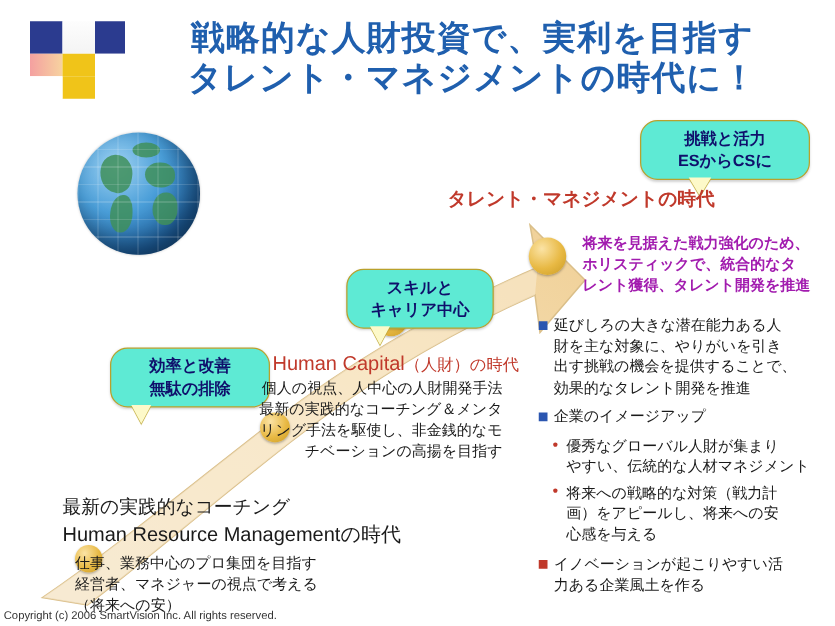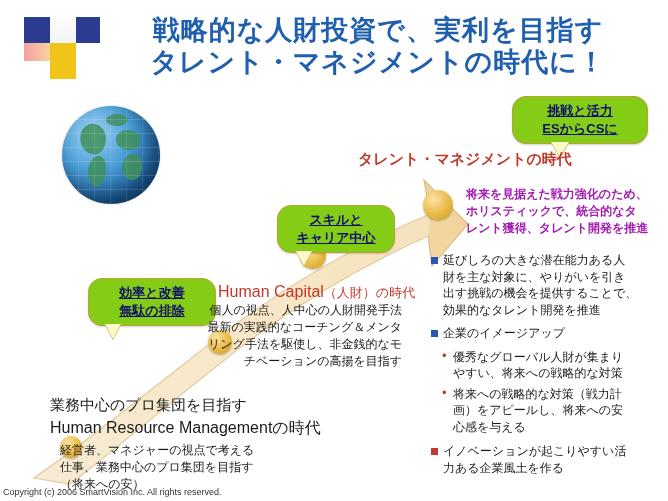--- a/index.html
+++ b/index.html
@@ -58,28 +58,28 @@
   .dot{position:absolute;border-radius:50%;
     background:radial-gradient(circle at 35% 30%, #fbe3a5 0%, #e8b944 55%, #c99a22 100%);
     box-shadow:0 1px 2px rgba(0,0,0,.3);}
   .dot1{left:60px;top:436px;width:22px;height:22px;}
   .dot2{left:208px;top:330px;width:24px;height:24px;}
   .dot3{left:300px;top:243px;width:26px;height:26px;}
   .dot4{left:423px;top:190px;width:30px;height:30px;}
 
   
   .bubble{position:absolute;border:1.5px solid #b9a12c;border-radius:14px;
-    background:#84cc16;color:#0f0f6b;text-align:center;font-weight:bold;
-    font-size:13px;line-height:18px;padding:5px 8px;box-shadow:0 1px 2px rgba(0,0,0,.18);text-decoration:underline;}
+    background:#5eead4;color:#0f0f6b;text-align:center;font-weight:bold;
+    font-size:13px;line-height:18px;padding:5px 8px;box-shadow:0 1px 2px rgba(0,0,0,.18);}
   .bubble .tail{position:absolute;width:0;height:0;}
 
   #bubble-challenge{left:512px;top:96px;width:118px;}
   #bubble-challenge .tail{left:38px;bottom:-14px;border-left:9px solid transparent;border-right:9px solid transparent;border-top:15px solid #fdf9c9;filter:drop-shadow(0 1px 0 #b9a12c);}
 
-  #bubble-skill{left:277px;top:205px;width:100px;}
+  #bubble-skill{left:277px;top:215px;width:100px;}
   #bubble-skill .tail{left:18px;bottom:-14px;border-left:8px solid transparent;border-right:8px solid transparent;border-top:15px solid #fdf9c9;filter:drop-shadow(0 1px 0 #b9a12c);}
 
   #bubble-efficiency{left:88px;top:278px;width:110px;}
   #bubble-efficiency .tail{left:16px;bottom:-14px;border-left:8px solid transparent;border-right:8px solid transparent;border-top:15px solid #fdf9c9;filter:drop-shadow(0 1px 0 #b9a12c);}
 
   
   .era-top{position:absolute;left:358px;top:150px;font-size:15px;font-weight:bold;color:#c0392b;white-space:nowrap;}
 
   .era-top-body{position:absolute;left:466px;top:186px;width:212px;font-size:12px;line-height:17px;color:#a21caf;font-weight:bold;}
 
@@ -189,41 +189,41 @@
   <div class="mid-heading">
     <span>Human Capital</span><span class="jp">（人財）の時代</span>
   </div>
   <div class="mid-sub">
     <div>個人の視点、人中心の人財開発手法</div>
     <div>最新の実践的なコーチング＆メンタ</div>
     <div>リング手法を駆使し、非金銭的なモ</div>
     <div>チベーションの高揚を目指す</div>
   </div>
 
-  <div class="bottom-heading">業務中心のプロ集団を目指す</div>
+  <div class="bottom-heading">最新の実践的なコーチング</div>
   <div class="bottom-heading2">Human Resource Managementの時代</div>
   <div class="bottom-sub">
+    <div>仕事、業務中心のプロ集団を目指す</div>
     <div>経営者、マネジャーの視点で考える</div>
-    <div>仕事、業務中心のプロ集団を目指す</div>
     <div>（将来への安）</div>
   </div>
 
   <div class="bullets">
     <div class="li">
       <div>延びしろの大きな潜在能力ある人</div>
       <div>財を主な対象に、やりがいを引き</div>
       <div>出す挑戦の機会を提供することで、</div>
       <div>効果的なタレント開発を推進</div>
     </div>
     <div class="li">
       <div>企業のイメージアップ</div>
     </div>
     <div class="sub">
       <div>優秀なグローバル人財が集まり</div>
-      <div>やすい、将来への戦略的な対策</div>
+      <div>やすい、伝統的な人材マネジメント</div>
     </div>
     <div class="sub">
       <div>将来への戦略的な対策（戦力計</div>
       <div>画）をアピールし、将来への安</div>
       <div>心感を与える</div>
     </div>
     <div class="li red" style="margin-top:8px;">
       <div>イノベーションが起こりやすい活</div>
       <div>力ある企業風土を作る</div>
     </div>

